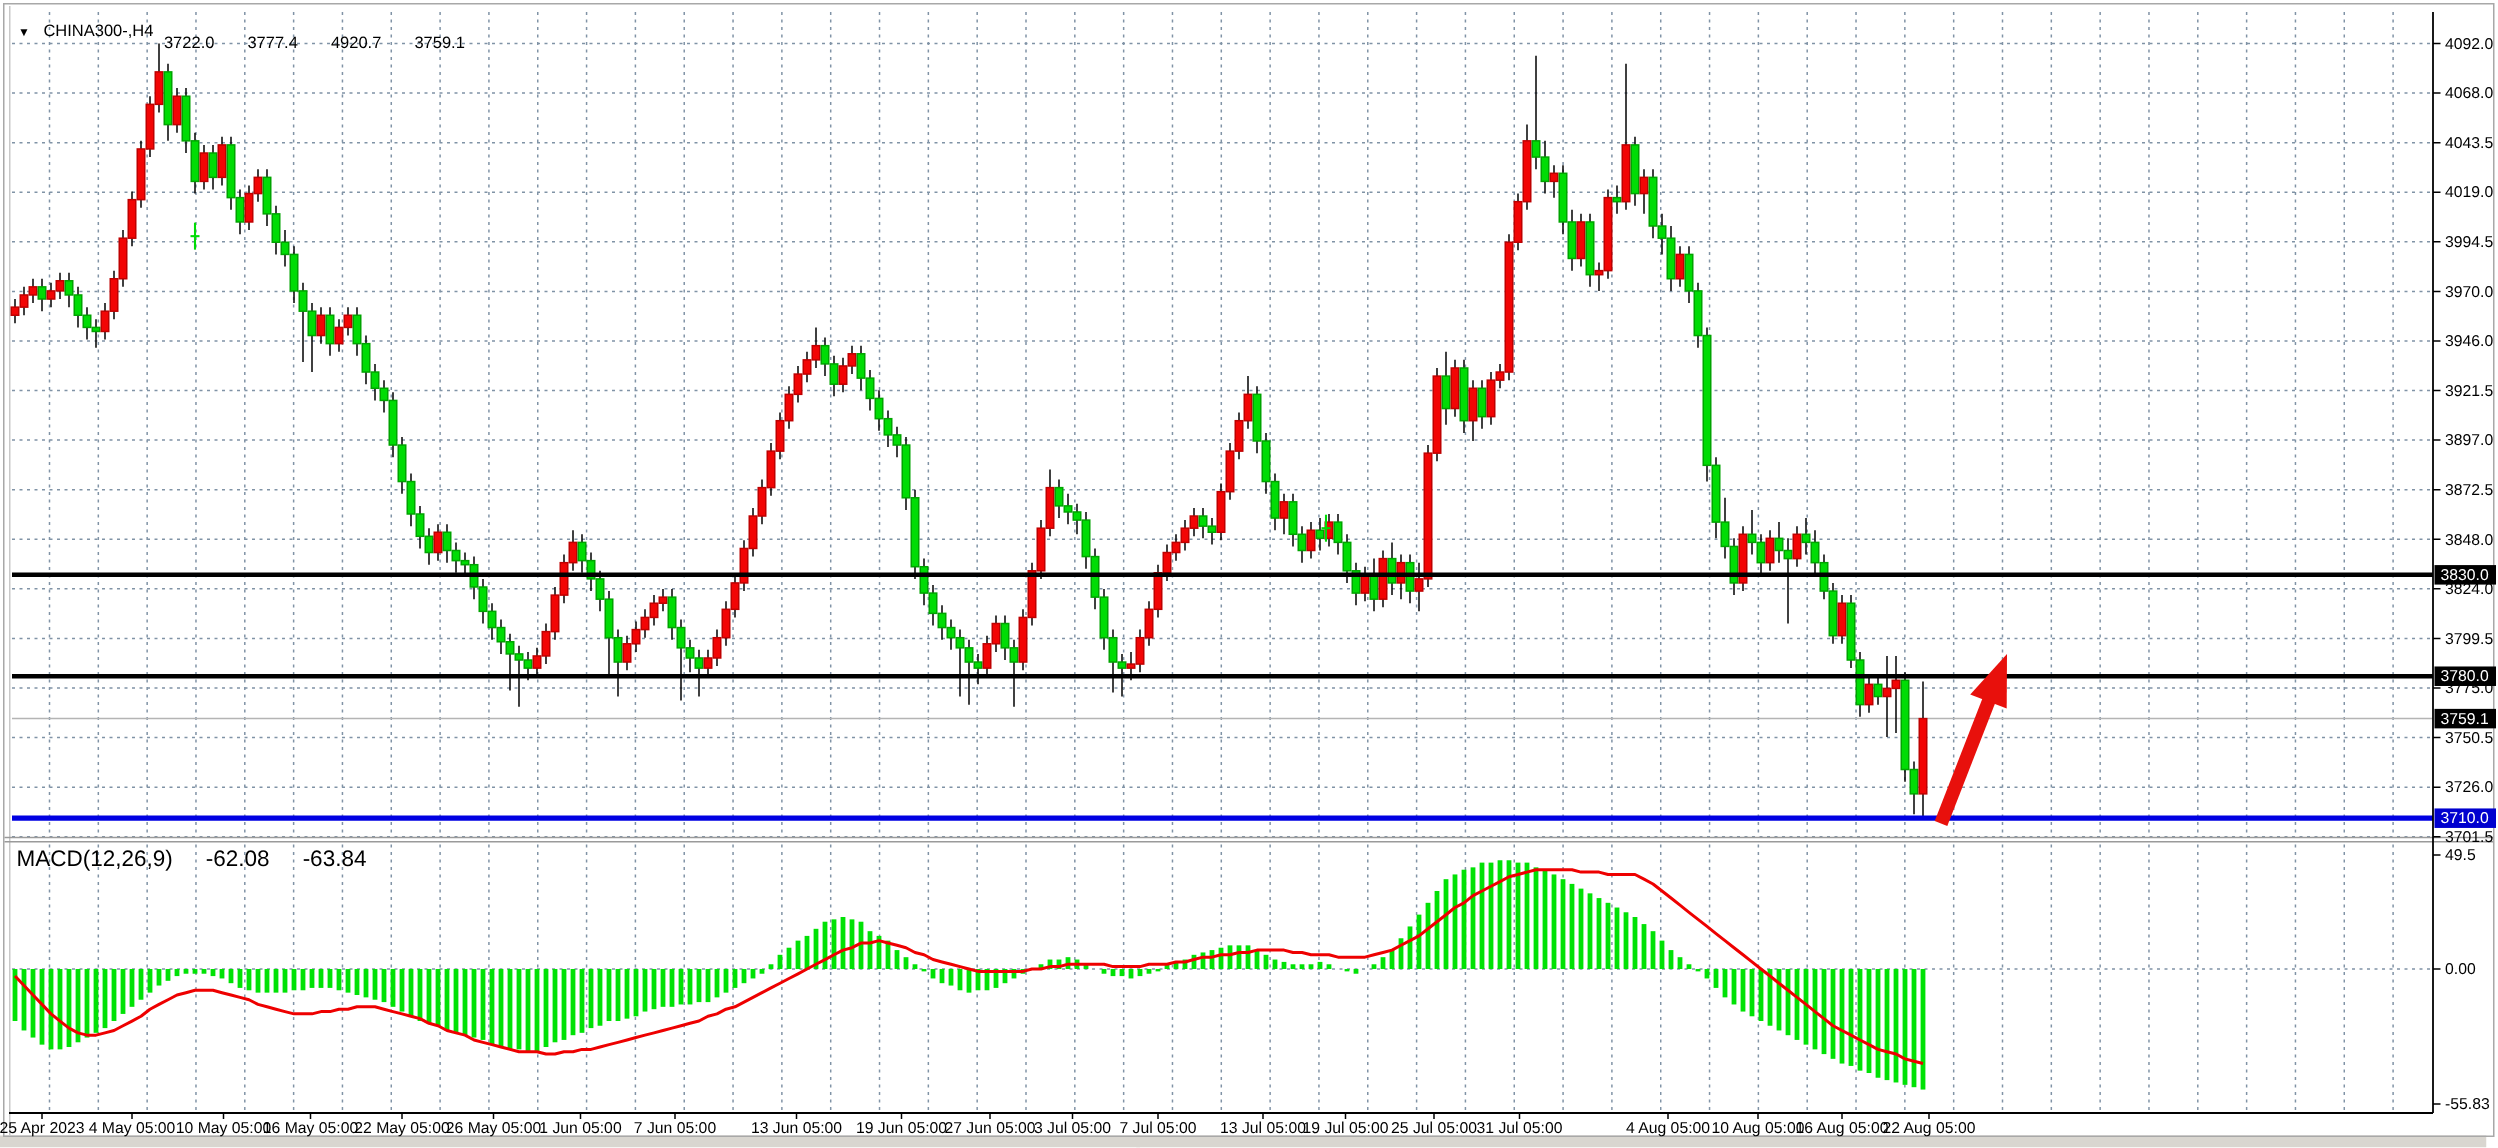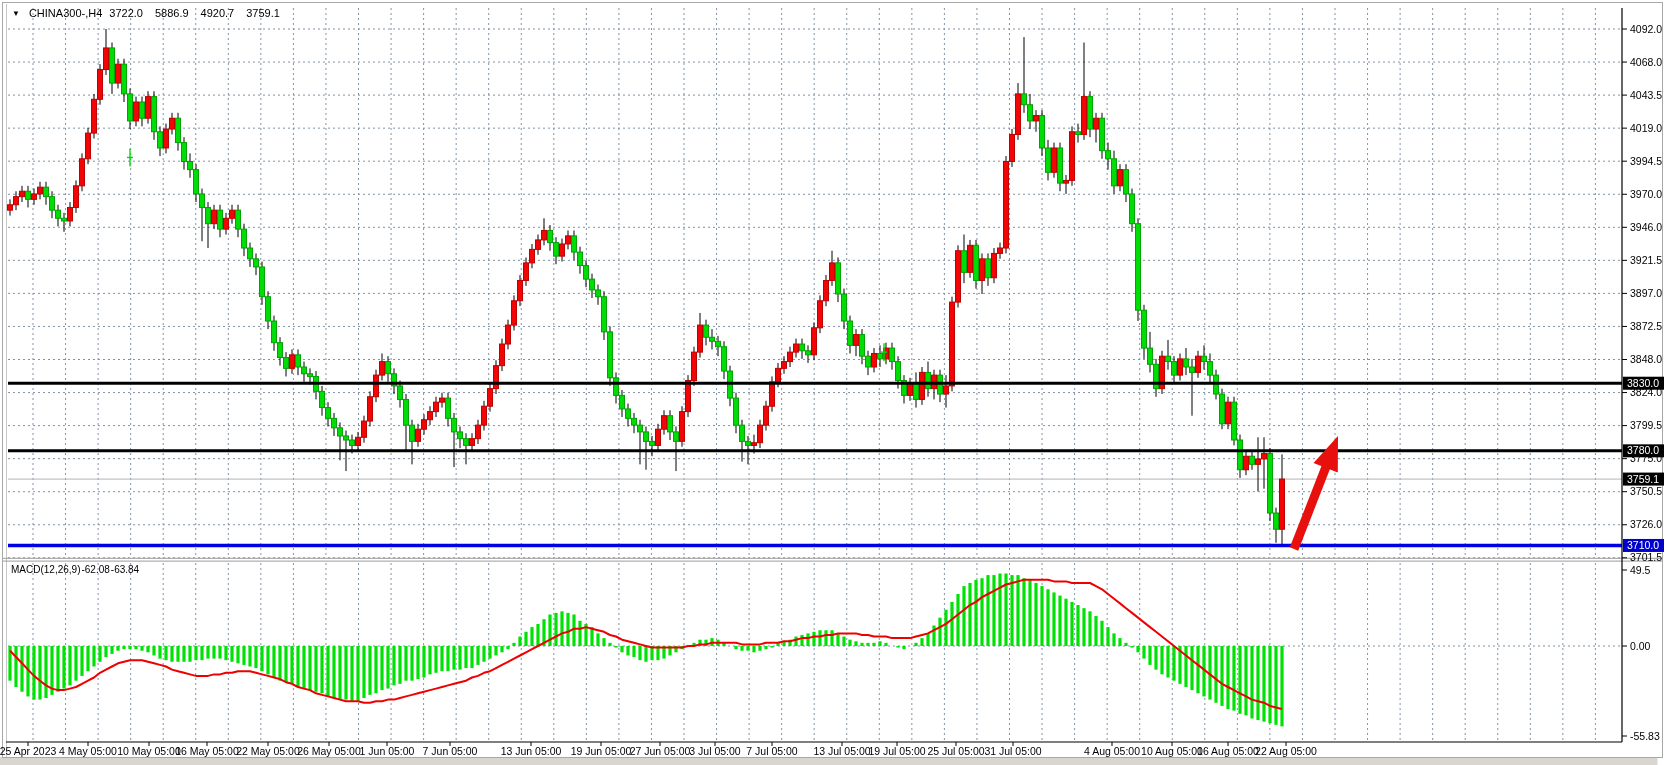--- a/index.html
+++ b/index.html
@@ -3,23 +3,23 @@
 <meta charset="utf-8">
 <style>
   html,body{margin:0;padding:0;background:#ffffff;}
   body{width:1665px;height:765px;overflow:hidden;position:relative;
        font-family:"Liberation Sans",sans-serif;}
   .win{position:absolute;left:0;top:0;width:1665px;height:765px;}
   svg{position:absolute;left:0;top:0;}
   .hdr{position:absolute;left:12px;top:7px;display:flex;align-items:center;gap:7px;
        font-size:11px;color:#000;white-space:nowrap;z-index:5;}
   .hdr .tri{font-size:8px;color:#000;cursor:pointer;margin-right:2px;}
-  .hdr .vals{display:flex;gap:12px;}
-  .macdlbl{position:absolute;left:11px;top:564px;display:flex;gap:1px;
-       font-size:10px;color:#000;white-space:nowrap;z-index:5;}
+  .hdr .vals{display:flex;gap:22px;margin-top:16px;}
+  .macdlbl{position:absolute;left:11px;top:564px;display:flex;gap:22px;
+       font-size:15px;color:#000;white-space:nowrap;z-index:5;}
 </style>
 </head>
 <body>
 
 <div class="win">
   <svg id="cv" width="1665" height="765" viewBox="0 0 1665 765">
       <g>
         <rect x="0" y="0" width="1665" height="765" fill="#ffffff"></rect>
         <rect x="757.5" y="757" width="900" height="8" fill="#d9d6d0"></rect>
         <rect x="0" y="757" width="760" height="8" fill="#d9d6d0"></rect>
@@ -920,21 +920,21 @@
         <line x1="1294" y1="549" x2="1327.1146745837084" y2="463.9554948191127" stroke="#e8100c" stroke-width="9"></line>
         <polygon points="1338.0,436.0 1337.8,472.4 1313.5,463.0" fill="#e8100c"></polygon>
       </g>
     </svg>
 
   <div class="hdr">
     <span class="tri">▼</span>
     <span>CHINA300-,H4</span>
     <span class="vals">
       <span>3722.0</span>
-      <span>5886.9</span>
+      <span>3777.4</span>
       <span>4920.7</span>
       <span>3759.1</span>
     </span>
   </div>
 
   <div class="macdlbl">
     <span>MACD(12,26,9)</span>
     <span>-62.08</span>
     <span>-63.84</span>
   </div>

